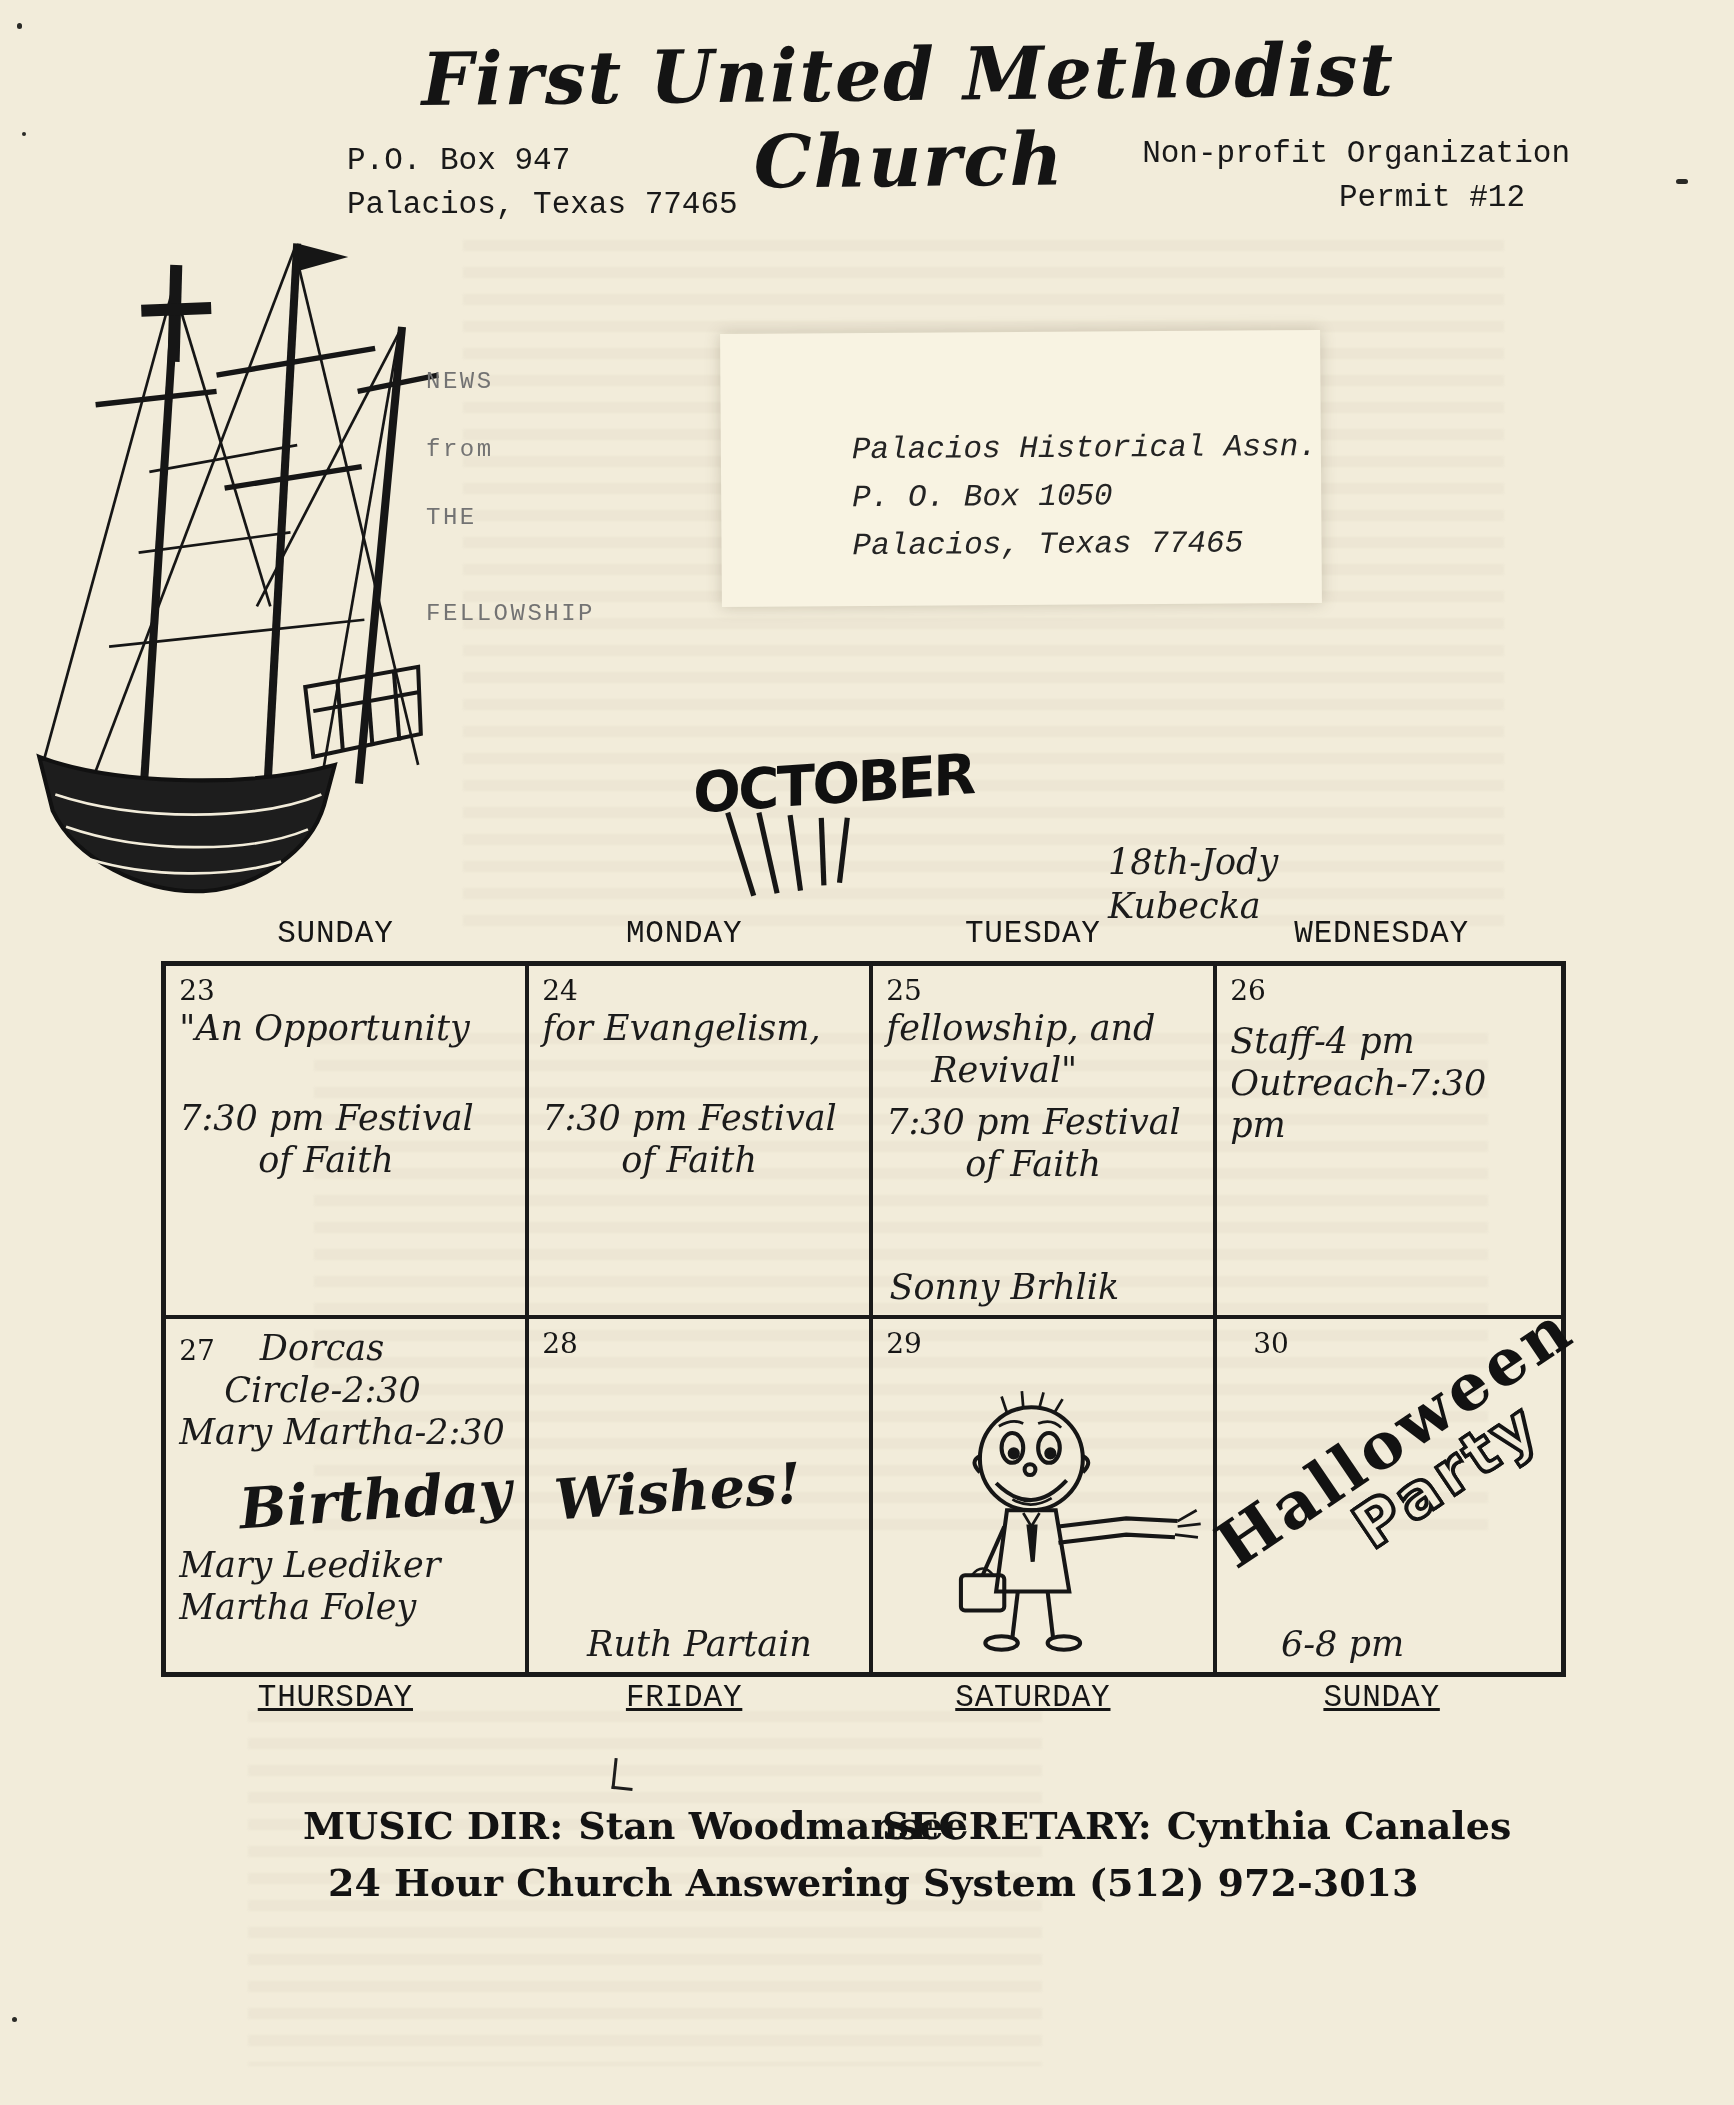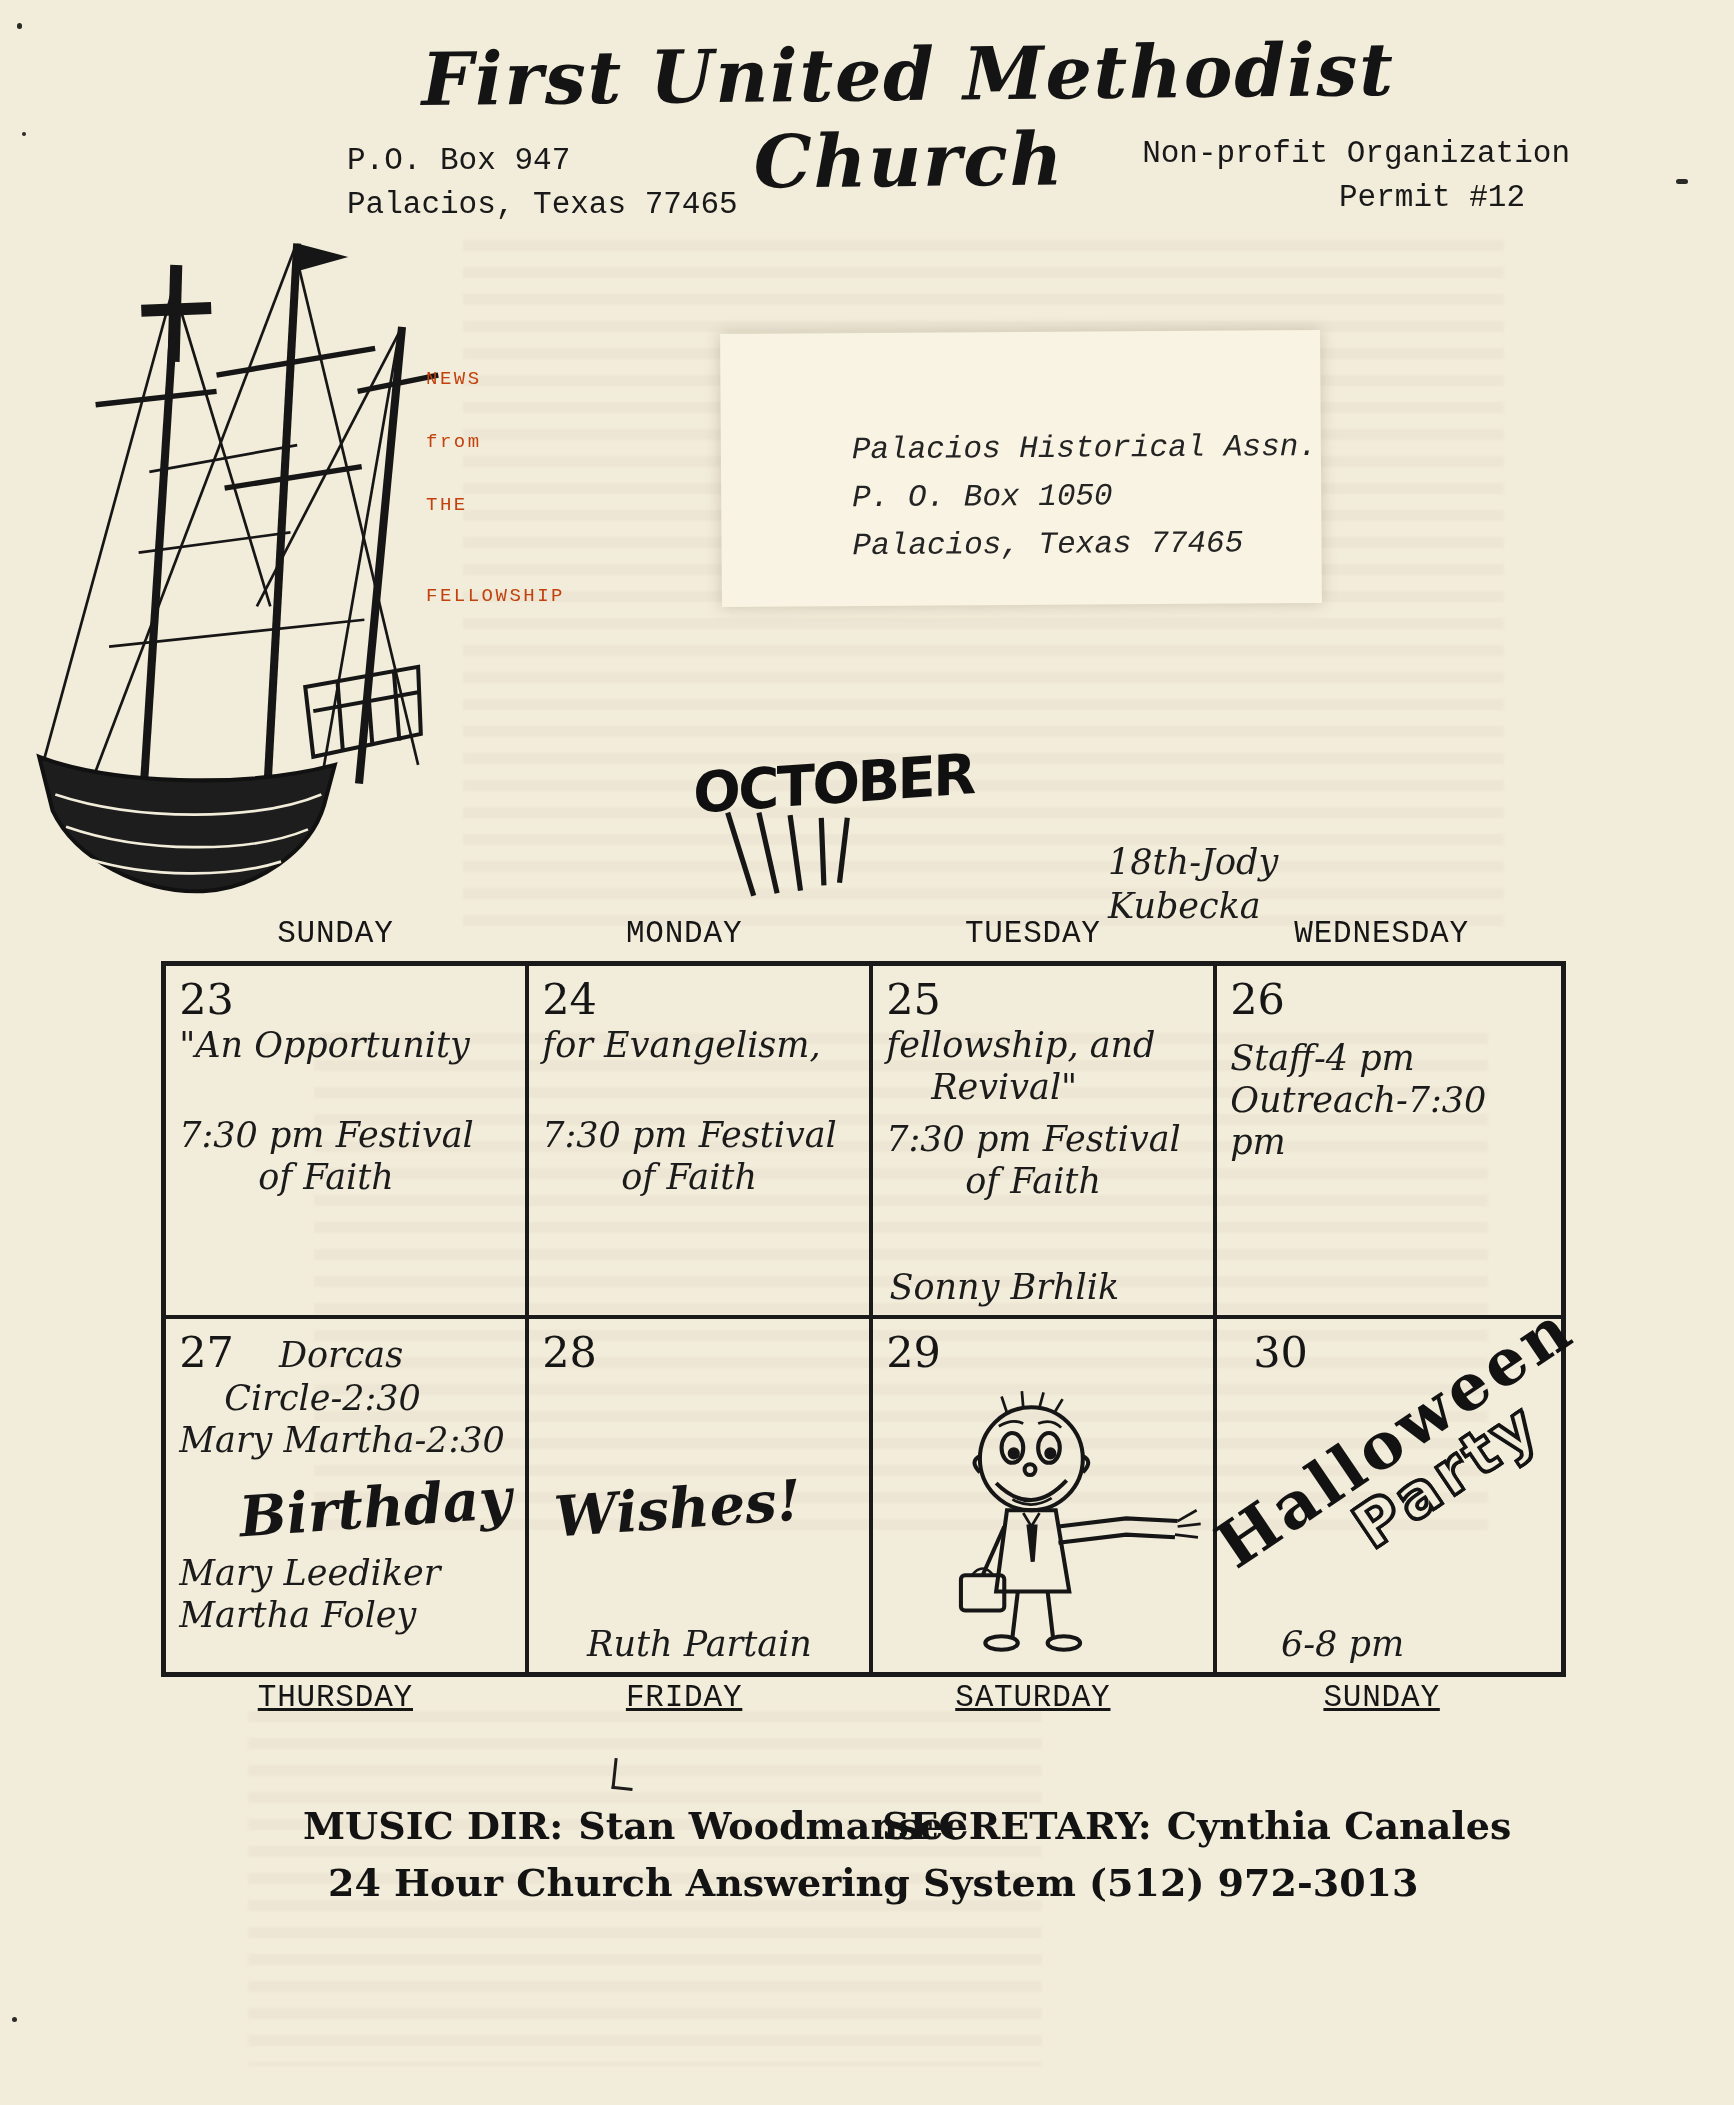--- a/index.html
+++ b/index.html
@@ -38,21 +38,21 @@
   .postage {
     position:absolute; right:165px; top:132px; z-index:2;
     font-size:31px; line-height:1.42; text-align:right; color:#191919;
   }
   .postage div:nth-child(2){ margin-right:45px; }
   .postage div:nth-child(3){ margin-right:20.7px; }
 
   
   .news {
     position:absolute; left:426px; top:368px; z-index:2;
-    font-size:19px; letter-spacing:2.5px; color:#c2410c;
+    font-size:24px; letter-spacing:2.5px; color:#737373;
   }
   .news div { margin-bottom:41px; }
   .news div:nth-child(3){ margin-bottom:69px; }
 
   .ship { position:absolute; left:15px; top:194px; z-index:2; }
 
   .mail-label {
     position:absolute; left:721px; top:332px; width:600px; height:273px; z-index:2;
     background:#f8f3e2; box-shadow:0 0 15px rgba(90,80,55,.25);
     transform:rotate(-0.4deg);
@@ -93,21 +93,21 @@
   }
   .cell {
     position:relative; padding:8.3px 13.2px; overflow:visible;
     border-right:4.1px solid #1a1a1a; border-bottom:4.1px solid #1a1a1a;
   }
   .cell:nth-child(4n){ border-right:none; }
   .cell:nth-child(n+5){ border-bottom:none; }
 
   .date {
     font-family:"DejaVu Serif","Liberation Serif",serif;
-    font-size:43px; color:#161616;
+    font-size:28px; color:#161616;
   }
   .hand {
     font-family:"DejaVu Serif","Liberation Serif",serif;
     font-style:italic; font-size:35px; line-height:1.2; color:#1b1b1b;
   }
   .mtgap { margin-top:48px; }
   .ind1 { margin-left:79px; }
   .ind2 { margin-left:45px; }
   .bottom-note { position:absolute; bottom:6.6px; left:16.5px; }
   .script-big {

